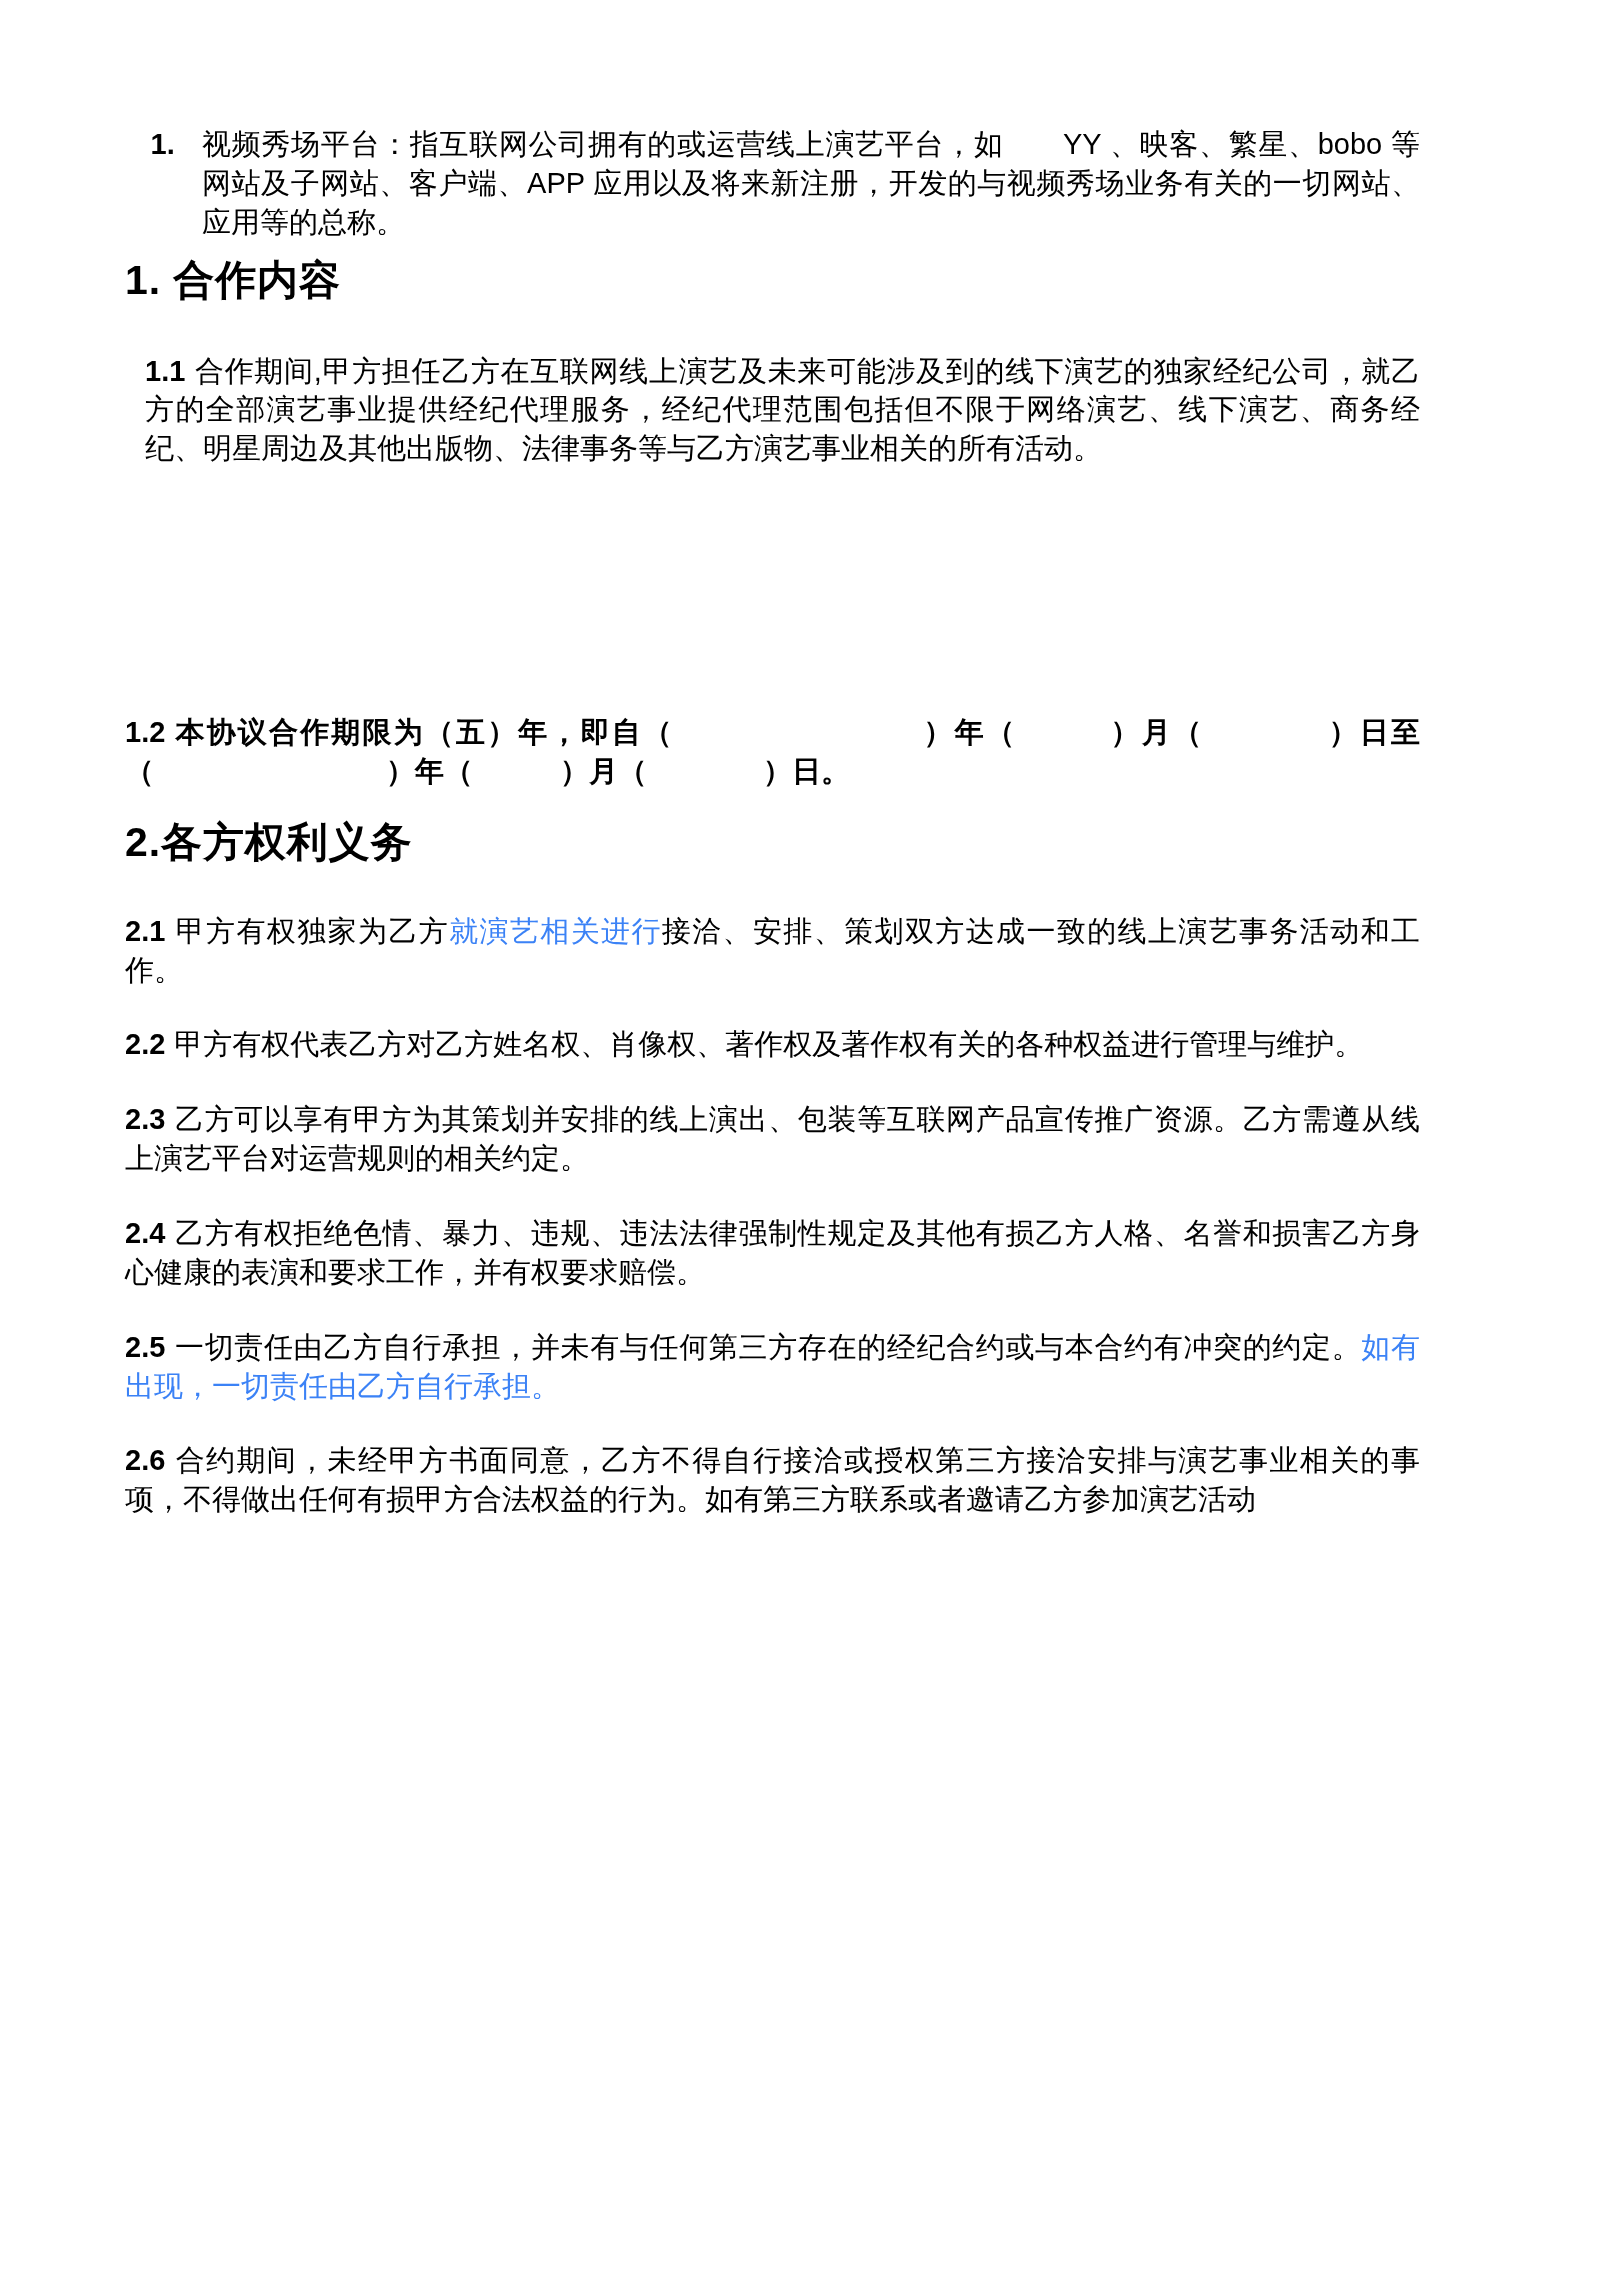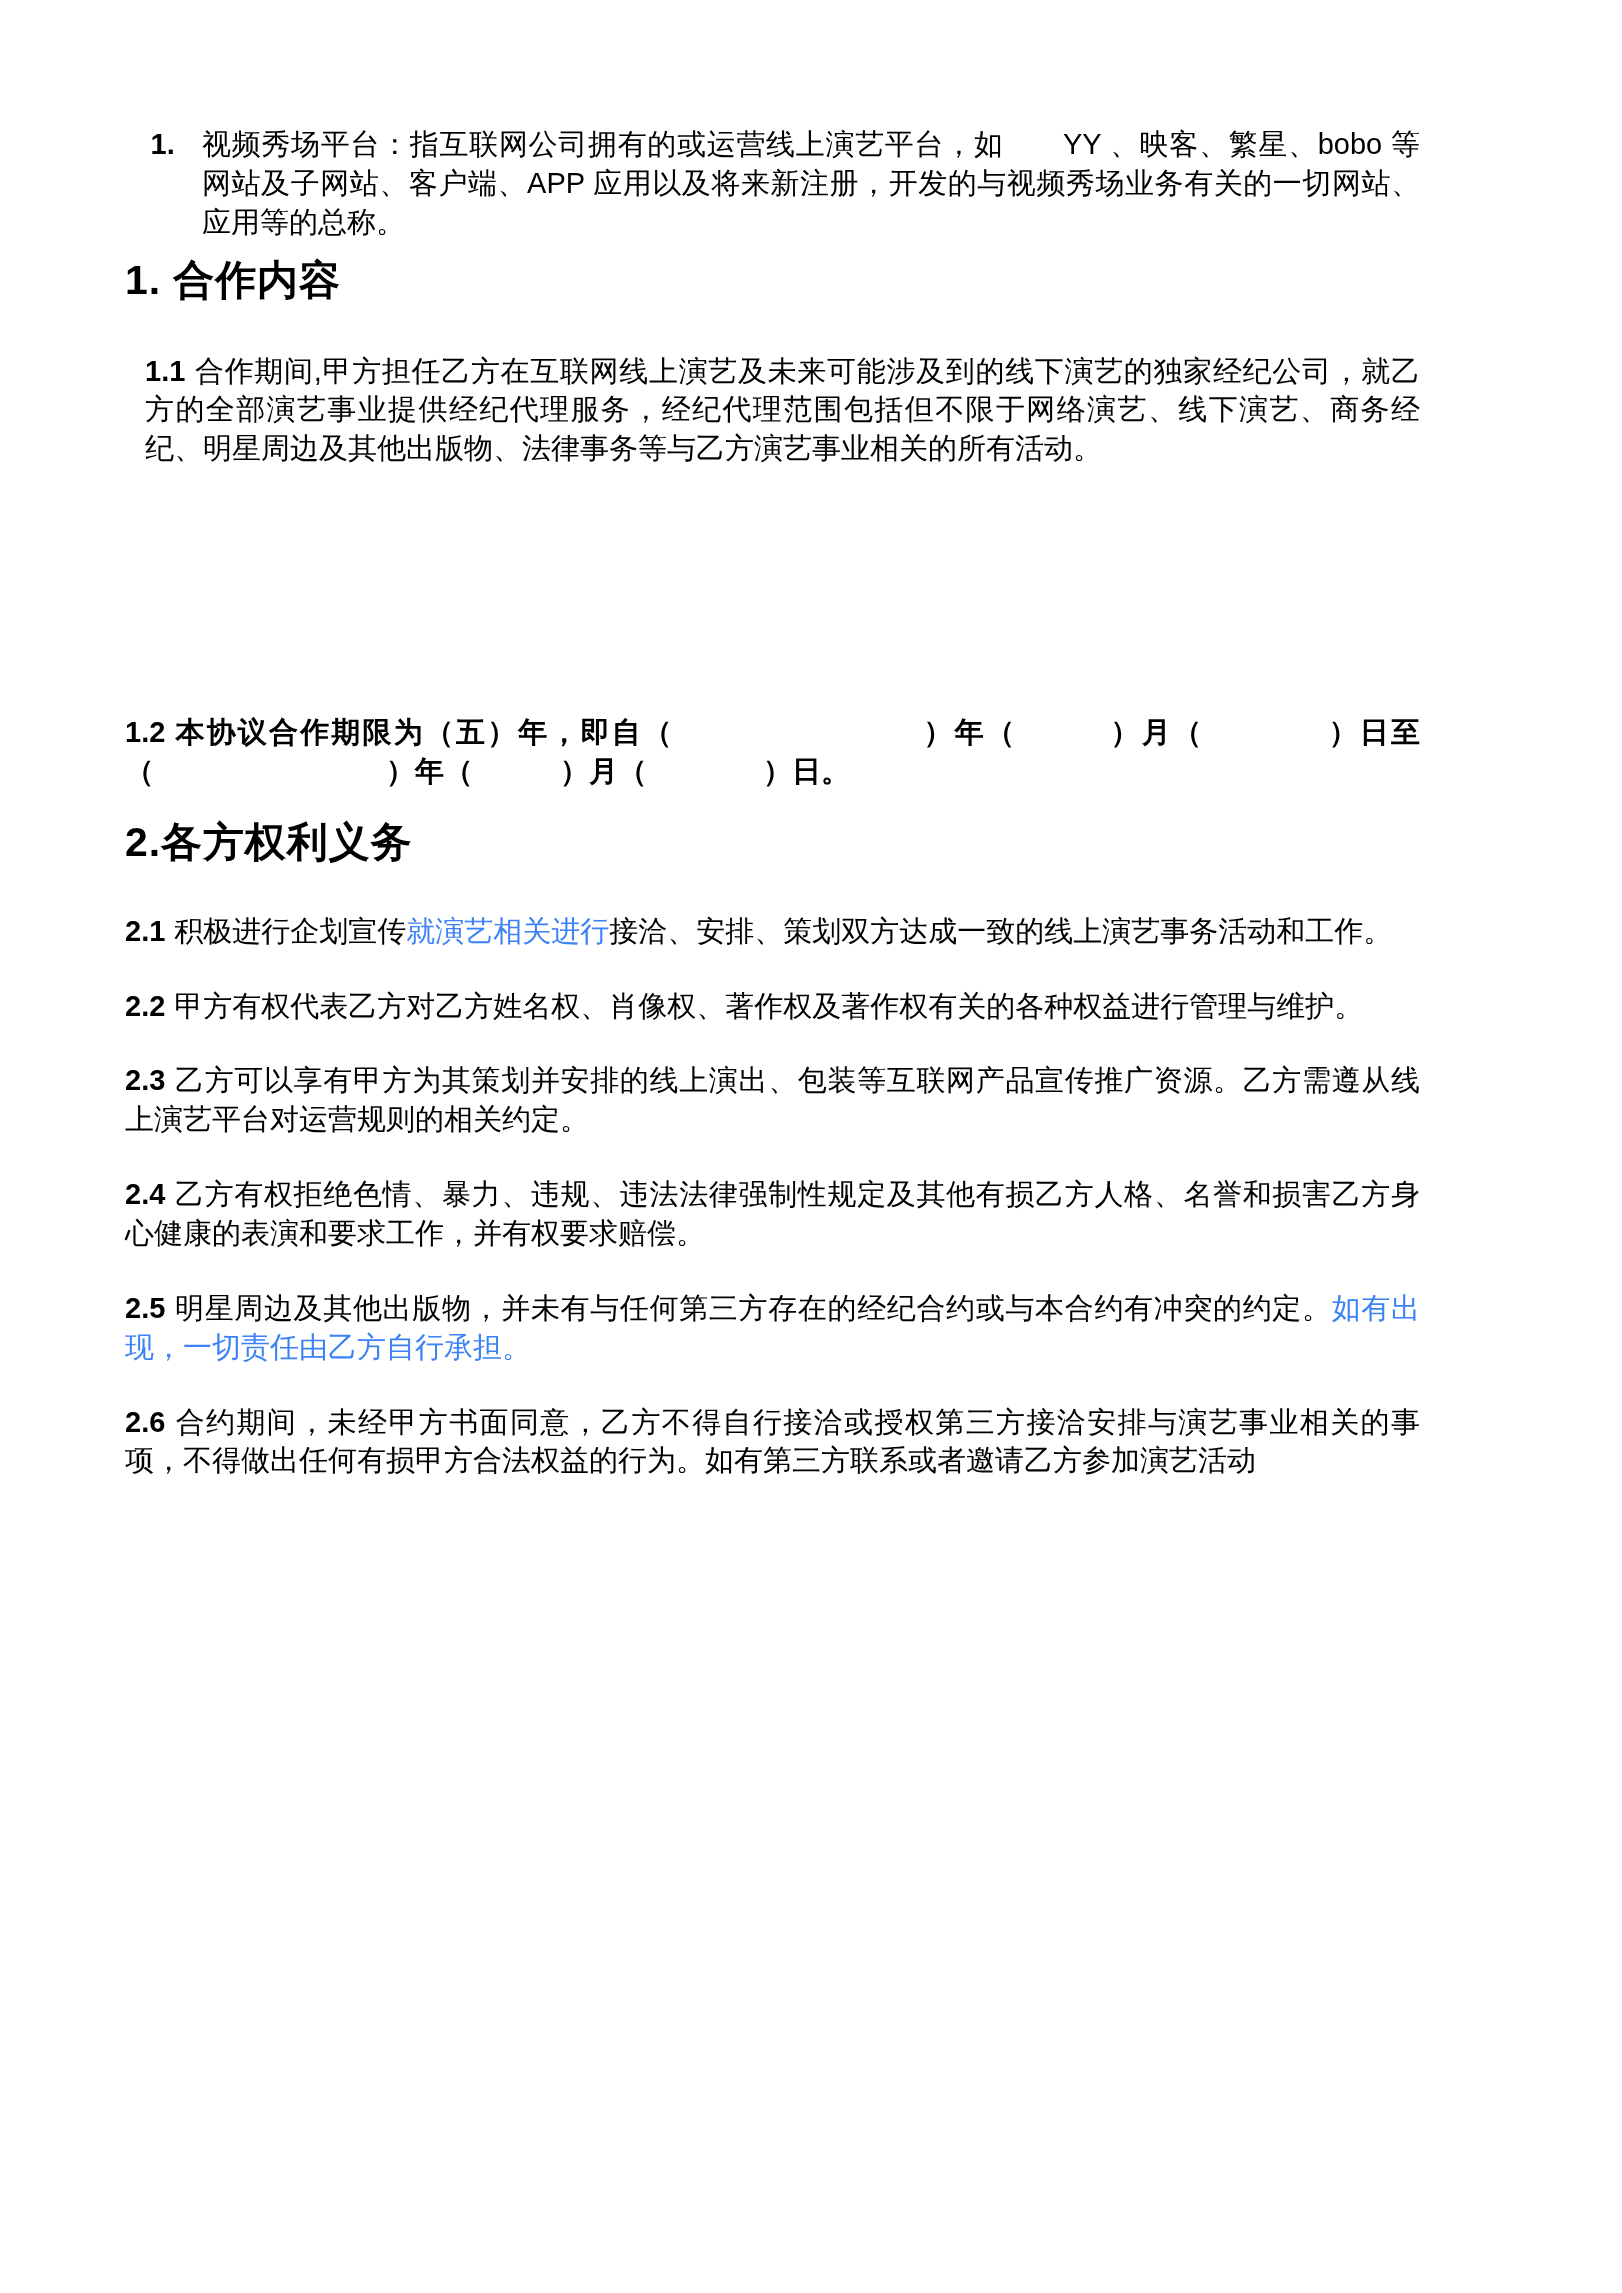--- a/index.html
+++ b/index.html
@@ -85,27 +85,27 @@
 
     <h1 class="h">1. 合作内容</h1>
 
     <p class="para clause-1-1"><span class="num">1.1</span><span>合作期间,甲方担任乙方在互联网线上演艺及未来可能涉及到的线下演艺的独家经纪公司，就乙方的全部演艺事业提供经纪代理服务，经纪代理范围包括但不限于网络演艺、线下演艺、商务经纪、明星周边及其他出版物、法律事务等与乙方演艺事业相关的所有活动。</span></p>
 
 
     <p class="para clause-1-2"><span>1.2 本协议合作期限为（五）年，即自（　　　　　　　　）年（　　　）月（　　　　）日至（　　　　　　　　）年（　　　）月（　　　　）日。</span></p>
 
     <h1 class="h h2">2.各方权利义务</h1>
 
-    <p class="para"><span class="num">2.1</span><span>积极进行企划宣传</span><span class="red">就演艺相关进行</span><span>接洽、安排、策划双方达成一致的线上演艺事务活动和工作。</span></p>
+    <p class="para"><span class="num">2.1</span><span>甲方有权独家为乙方</span><span class="red">就演艺相关进行</span><span>接洽、安排、策划双方达成一致的线上演艺事务活动和工作。</span></p>
 
     <p class="para"><span class="num">2.2</span><span>甲方有权代表乙方对乙方姓名权、肖像权、著作权及著作权有关的各种权益进行管理与维护。</span></p>
 
     <p class="para"><span class="num">2.3</span><span>乙方可以享有甲方为其策划并安排的线上演出、包装等互联网产品宣传推广资源。乙方需遵从线上演艺平台对运营规则的相关约定。</span></p>
 
     <p class="para"><span class="num">2.4</span><span>乙方有权拒绝色情、暴力、违规、违法法律强制性规定及其他有损乙方人格、名誉和损害乙方身心健康的表演和要求工作，并有权要求赔偿。</span></p>
 
-    <p class="para"><span class="num">2.5</span><span>明星周边及其他出版物，并未有与任何第三方存在的经纪合约或与本合约有冲突的约定。</span><span class="red">如有出现，一切责任由乙方自行承担。</span></p>
+    <p class="para"><span class="num">2.5</span><span>一切责任由乙方自行承担，并未有与任何第三方存在的经纪合约或与本合约有冲突的约定。</span><span class="red">如有出现，一切责任由乙方自行承担。</span></p>
 
     <p class="para"><span class="num">2.6</span><span>合约期间，未经甲方书面同意，乙方不得自行接洽或授权第三方接洽安排与演艺事业相关的事项，不得做出任何有损甲方合法权益的行为。如有第三方联系或者邀请乙方参加演艺活动</span></p>
 
   </div>
 </div>
 
 
 </body></html>

